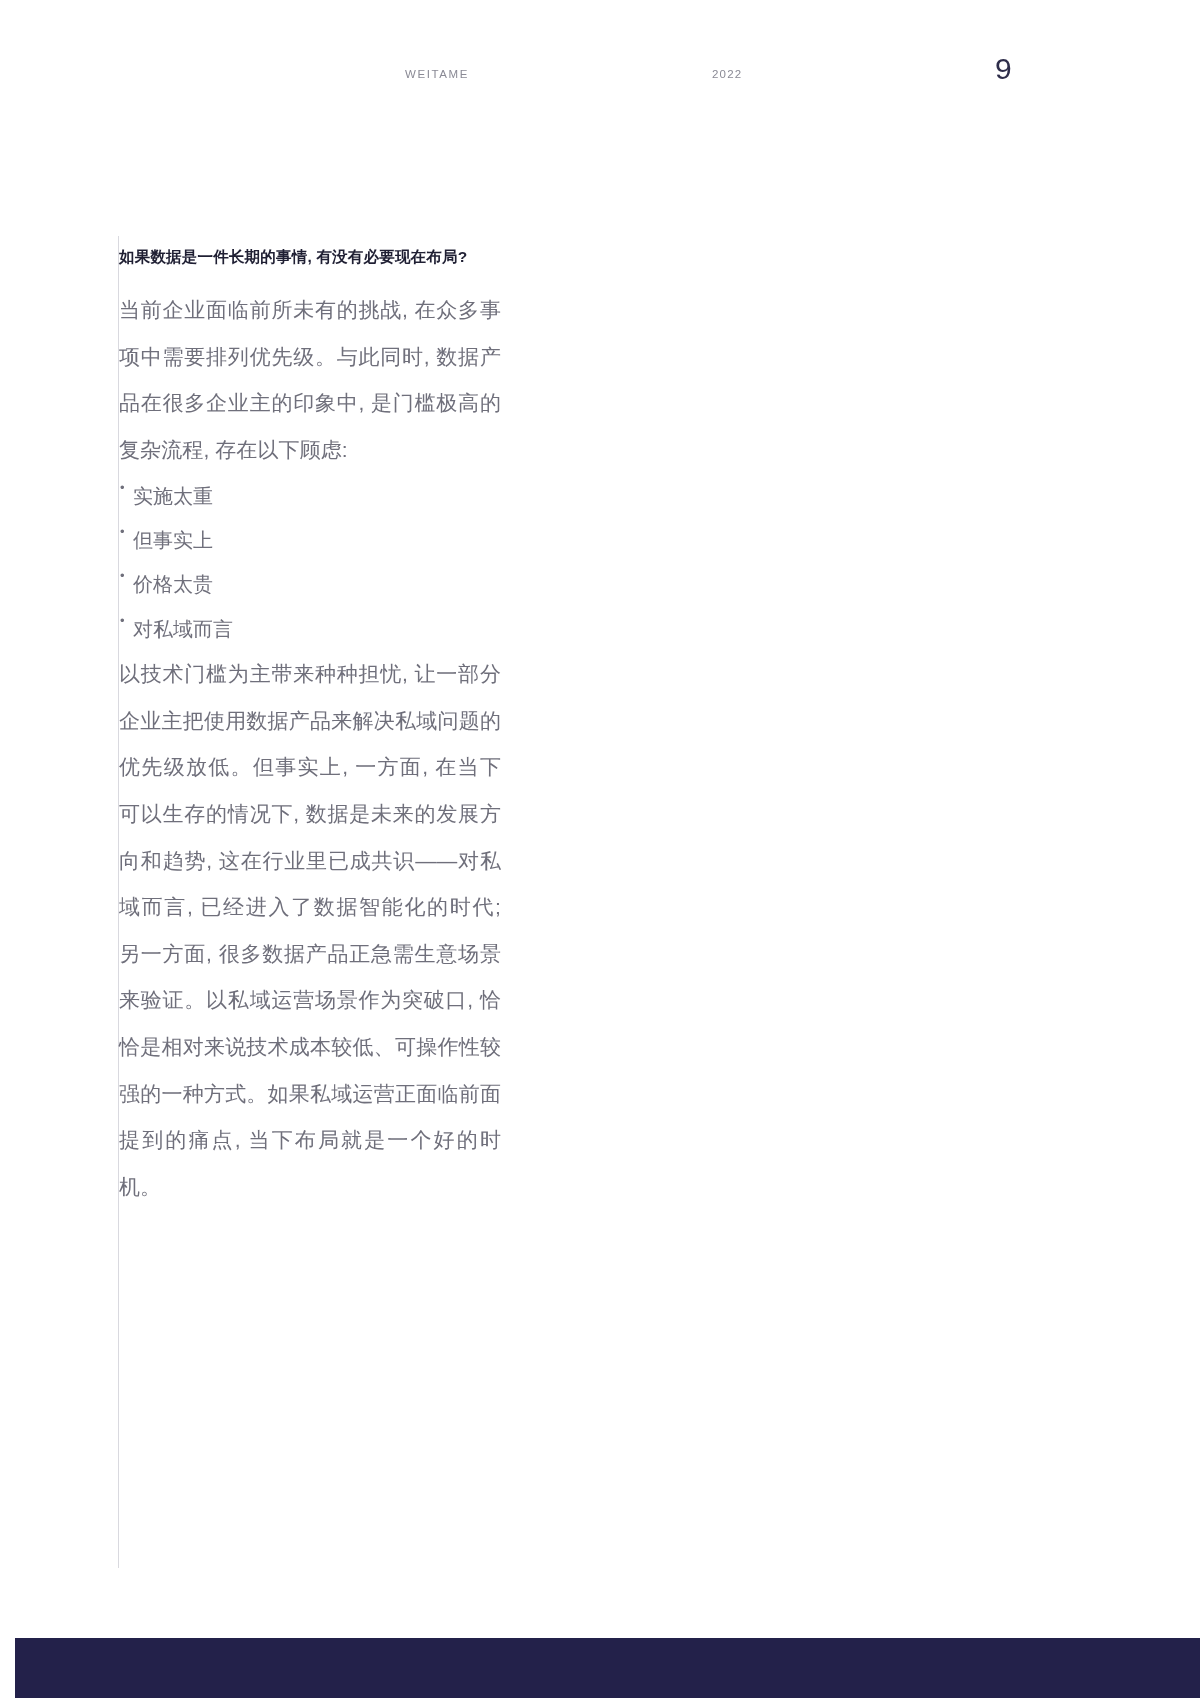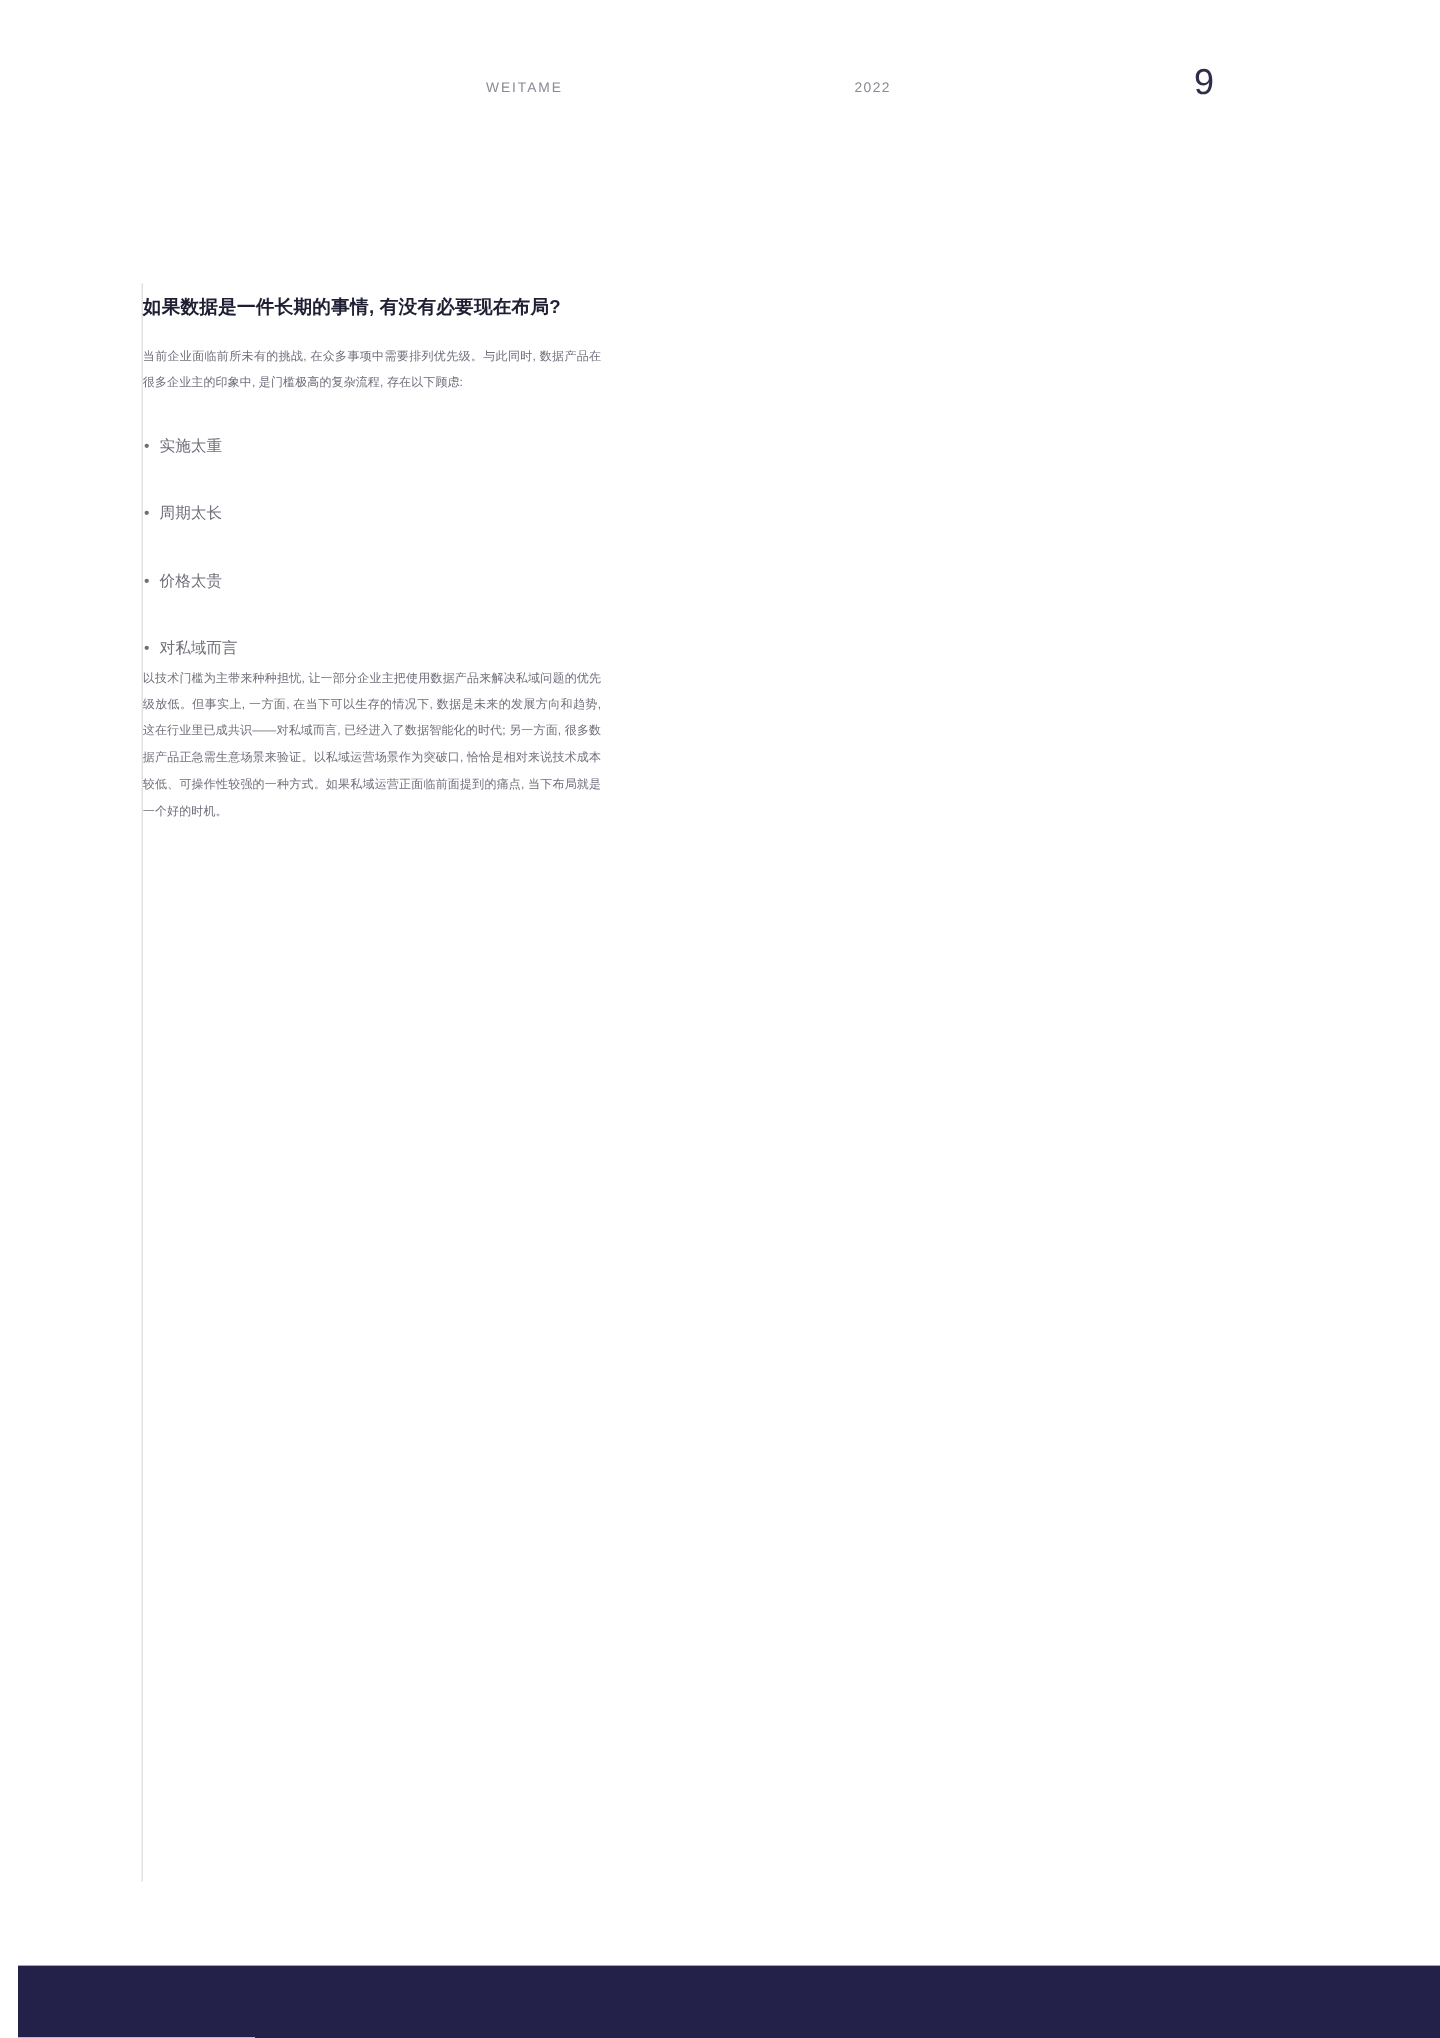--- a/index.html
+++ b/index.html
@@ -89,45 +89,44 @@
     font-size: 15.5px;
     line-height: 1.62;
     font-weight: bold;
     color: #1f1f33;
     letter-spacing: 0.2px;
     font-family: "Liberation Sans", sans-serif;
   }
 
   p.body-text {
     margin: 0;
-    font-size: 10px;
+    font-size: 21px;
     line-height: 2.22;
     color: #6f6f7b;
     text-align: justify;
     text-justify: inter-ideograph;
     letter-spacing: 0.1px;
     font-family: "Liberation Sans", sans-serif;
   }
   p.body-text.spaced {
     letter-spacing: 0.55px;
   }
 
   ul.bullets {
     list-style: none;
     margin: 0;
     padding: 0;
   }
   ul.bullets li {
-    font-size: 13px;
+    font-size: 20px;
     line-height: 2.22;
     color: #6f6f7b;
     position: relative;
     padding-left: 14px;
     font-family: "Liberation Sans", sans-serif;
-    margin-top: 27px;
   }
   ul.bullets li::before {
     content: "\2022";
     position: absolute;
     left: 1px;
     top: 0;
     color: #6f6f7b;
     font-size: 13px;
   }
 
@@ -154,21 +153,21 @@
 
   <div class="col-rule"></div>
 
   <div class="columns">
 
     <div class="col col-left">
       <h2 class="col-title">如果数据是一件长期的事情, 有没有必要现在布局?</h2>
       <p class="body-text">当前企业面临前所未有的挑战, 在众多事项中需要排列优先级。与此同时, 数据产品在很多企业主的印象中, 是门槛极高的复杂流程, 存在以下顾虑:</p>
       <ul class="bullets">
         <li>实施太重</li>
-        <li>周期太长</li>
+        <li>但事实上</li>
         <li>价格太贵</li>
         <li>对私域而言</li>
       </ul>
       <p class="body-text">以技术门槛为主带来种种担忧, 让一部分企业主把使用数据产品来解决私域问题的优先级放低。但事实上, 一方面, 在当下可以生存的情况下, 数据是未来的发展方向和趋势, 这在行业里已成共识——对私域而言, 已经进入了数据智能化的时代; 另一方面, 很多数据产品正急需生意场景来验证。以私域运营场景作为突破口, 恰恰是相对来说技术成本较低、可操作性较强的一种方式。如果私域运营正面临前面提到的痛点, 当下布局就是一个好的时机。</p>
     </div>
 
     <div class="col col-right">
     </div>
 
   </div>

